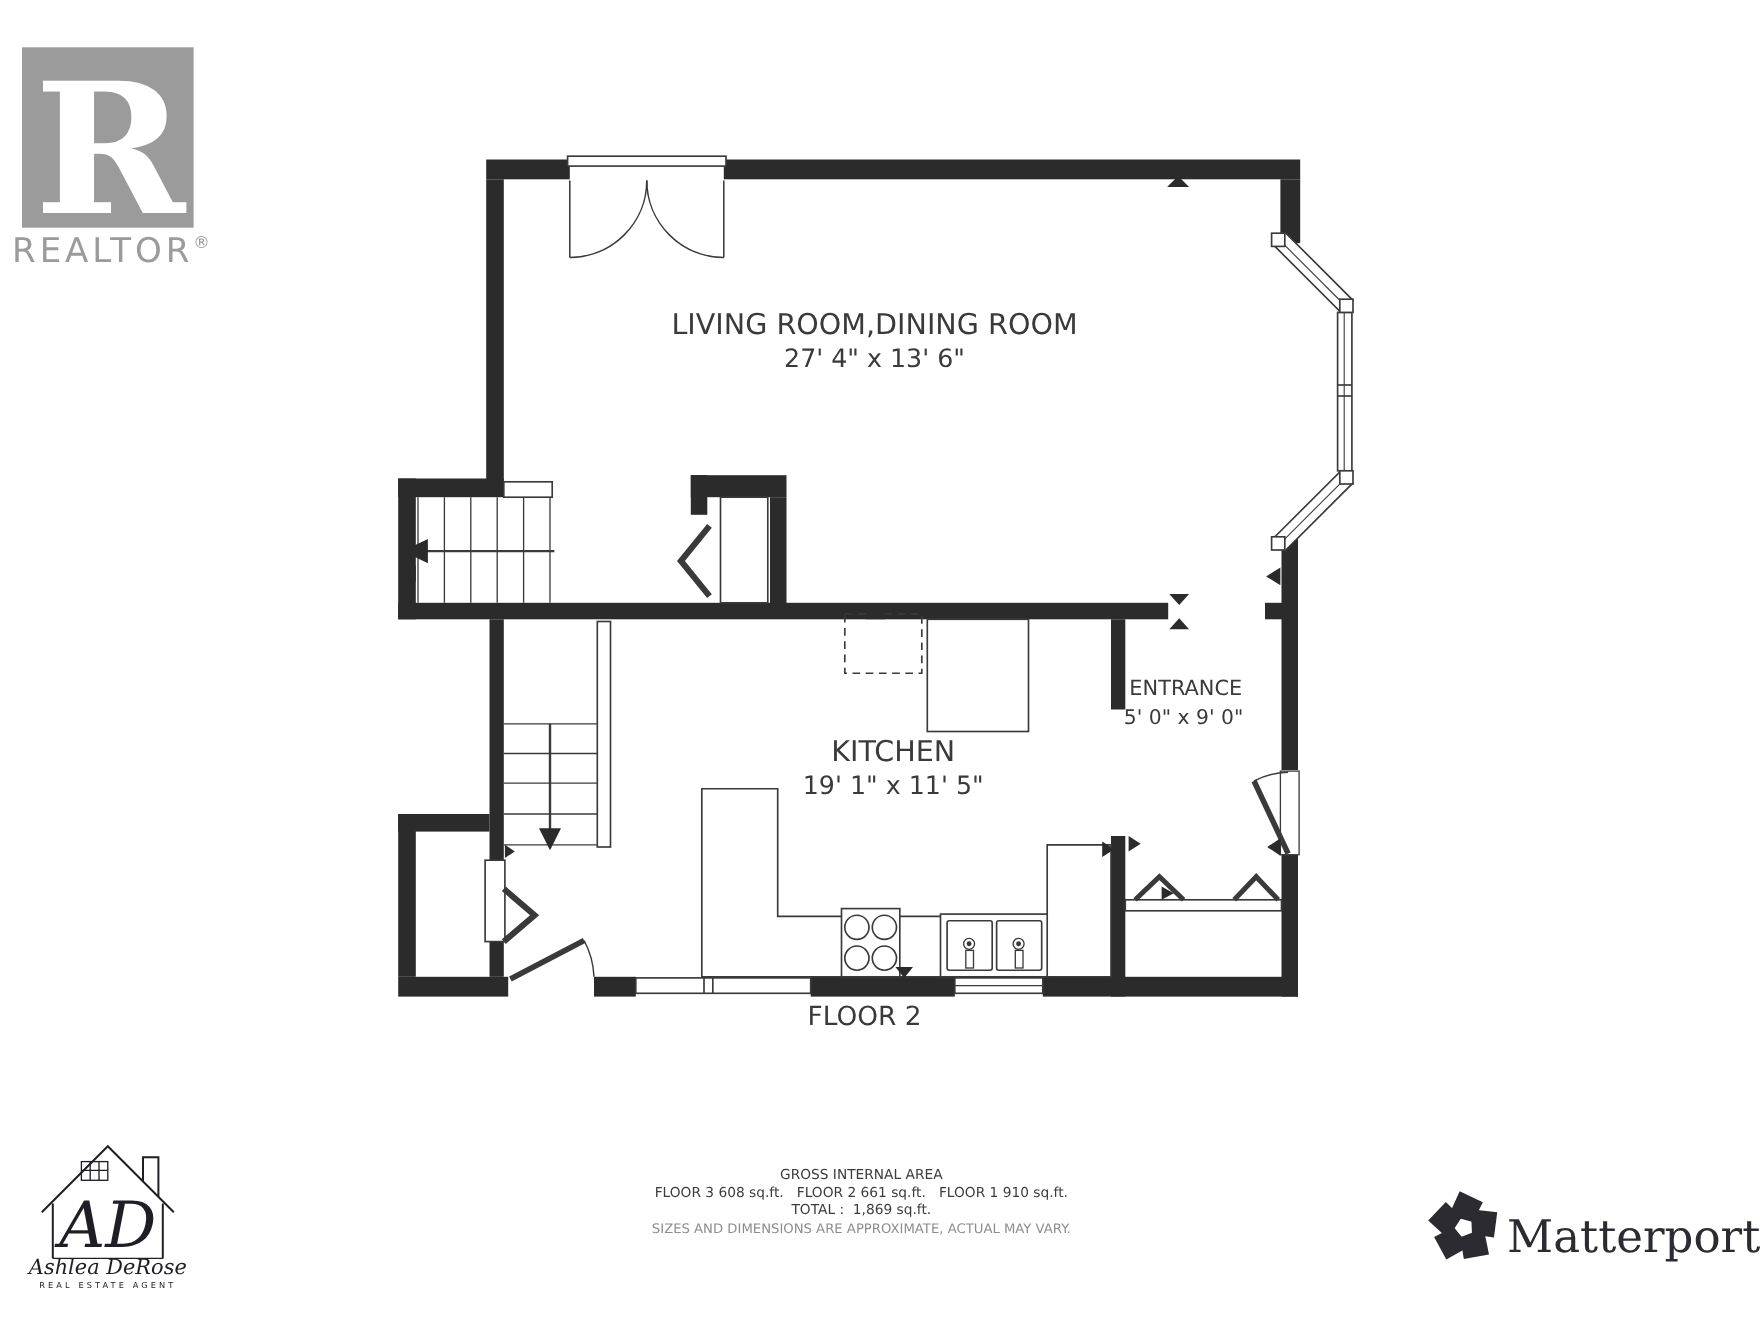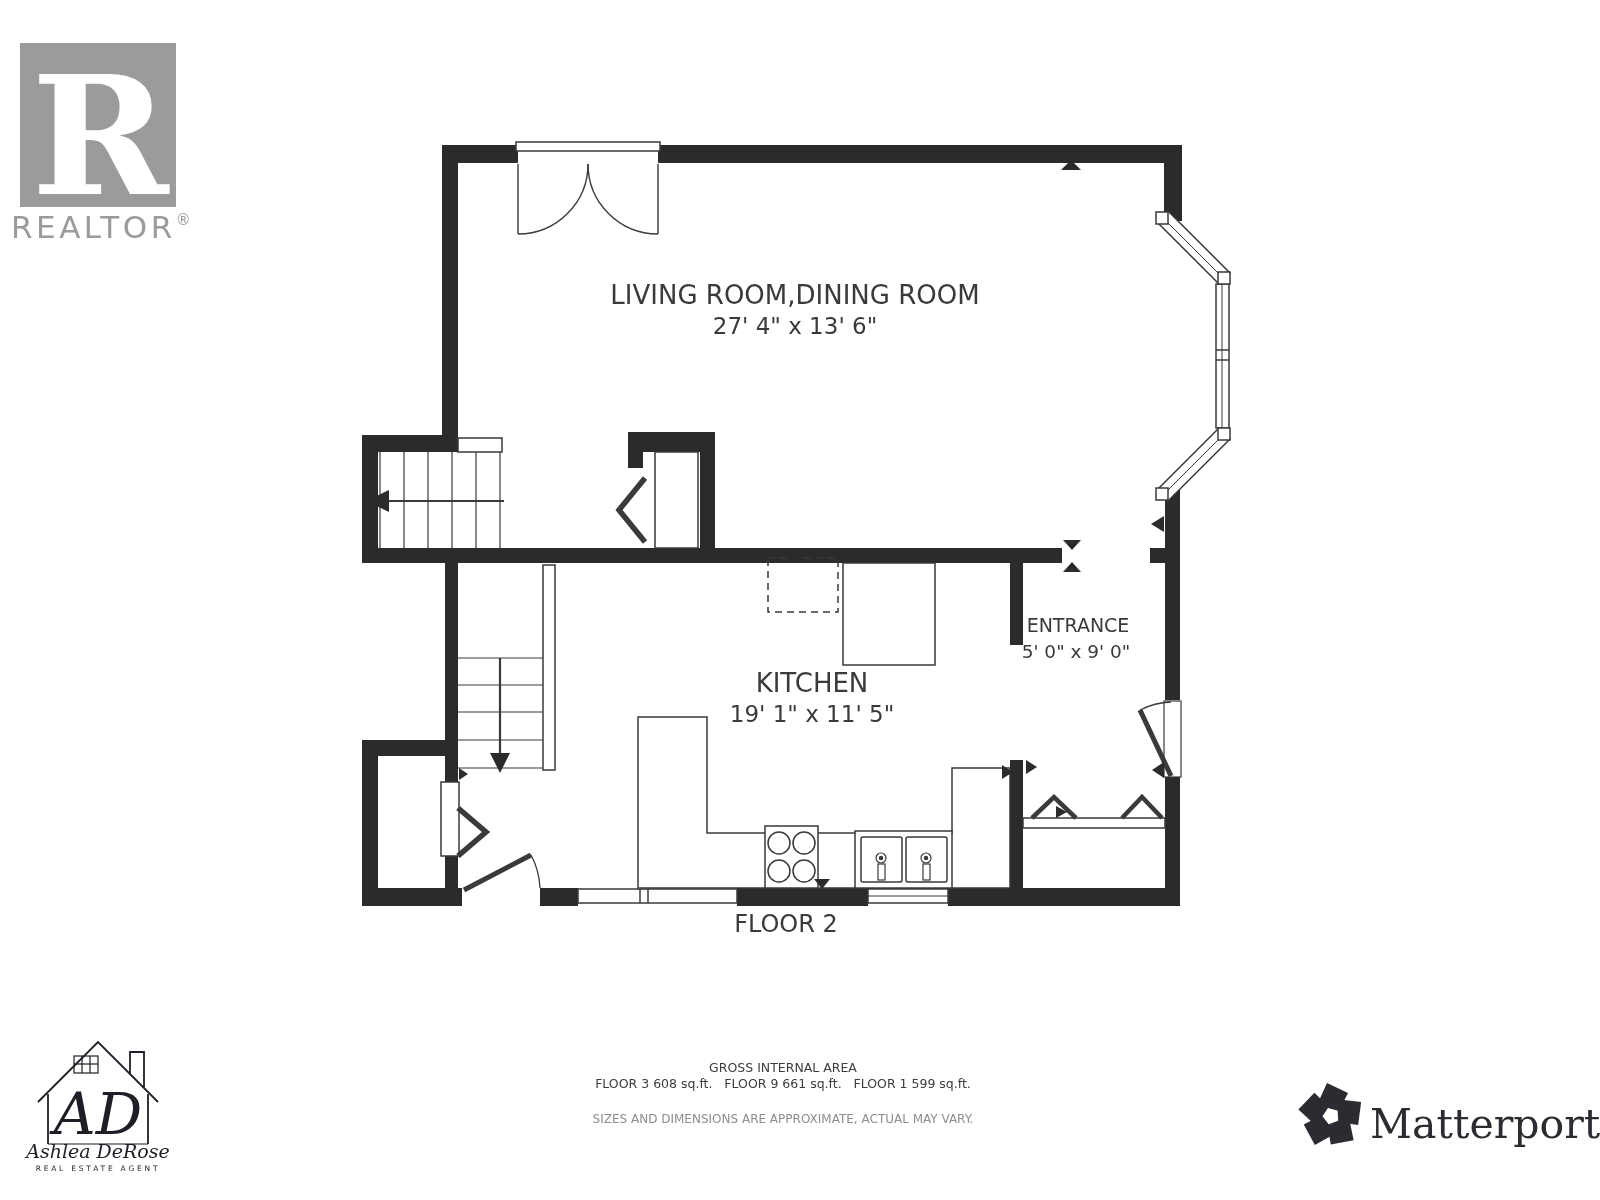--- a/index.html
+++ b/index.html
@@ -1,21 +1,21 @@
 <!DOCTYPE html>
 <html><head>
 <meta charset="utf-8">
 <style>
   html,body{margin:0;padding:0;background:#ffffff;}
   .canvas{position:relative;width:1600px;height:1200px;background:#ffffff;overflow:hidden;
           font-family:"DejaVu Sans",sans-serif;}
   .abs{position:absolute;}
   .footer{left:433px;top:1060px;width:700px;text-align:center;color:#3c3c3c;}
   .footer .l1,.footer .l2,.footer .l3{font-size:12.5px;font-weight:normal;line-height:16px;white-space:pre;}
-  .footer .l4{font-size:12px;line-height:16px;margin-top:19px;color:#8d8d8d;}
+  .footer .l4{font-size:12px;line-height:16px;margin-top:1px;color:#8d8d8d;}
   svg text{font-family:"DejaVu Sans",sans-serif;}
   .serif{font-family:"DejaVu Serif",serif;}
 </style>
 </head>
 <body>
 
 <div class="canvas">
 
   <svg class="abs" style="left:0;top:0" width="1600" height="1200" viewBox="0 0 1600 1200">
 
@@ -182,21 +182,22 @@
       <line x1="130" y1="72" x2="130" y2="122"></line>
       <line x1="30" y1="122" x2="130" y2="122" stroke-width="1.2"></line>
     </g>
     <text x="80" y="112" text-anchor="middle" font-size="58" font-style="italic" fill="#1e1e26" class="serif">AD</text>
     <text x="80" y="136" text-anchor="middle" font-size="19" font-style="italic" fill="#1e1e26" class="serif">Ashlea DeRose</text>
     <text x="80" y="149" text-anchor="middle" font-size="7.5" letter-spacing="2.8" fill="#1e1e26" font-family="Liberation Sans, sans-serif">REAL ESTATE AGENT</text>
   </svg>
 
   <div class="abs footer">
     <div class="l1">GROSS INTERNAL AREA</div>
-    <div class="l2">FLOOR 3 608 sq.ft.   FLOOR 9 661 sq.ft.   FLOOR 1 599 sq.ft.</div>
+    <div class="l2">FLOOR 3 608 sq.ft.   FLOOR 2 661 sq.ft.   FLOOR 1 910 sq.ft.</div>
+    <div class="l3">TOTAL :  1,869 sq.ft.</div>
     <div class="l4">SIZES AND DIMENSIONS ARE APPROXIMATE, ACTUAL MAY VARY.</div>
   </div>
 
   <svg class="abs" style="left:1278px;top:1072px" width="322" height="80" viewBox="0 0 322 80">
     <g transform="translate(53,44)" fill="#2b2b31">
       <path d="M-4,-33 L17,-23 L8,-5 L-14,-11 Z"></path>
       <path d="M-4,-33 L17,-23 L8,-5 L-14,-11 Z" transform="rotate(72)"></path>
       <path d="M-4,-33 L17,-23 L8,-5 L-14,-11 Z" transform="rotate(144)"></path>
       <path d="M-4,-33 L17,-23 L8,-5 L-14,-11 Z" transform="rotate(216)"></path>
       <path d="M-4,-33 L17,-23 L8,-5 L-14,-11 Z" transform="rotate(288)"></path>

